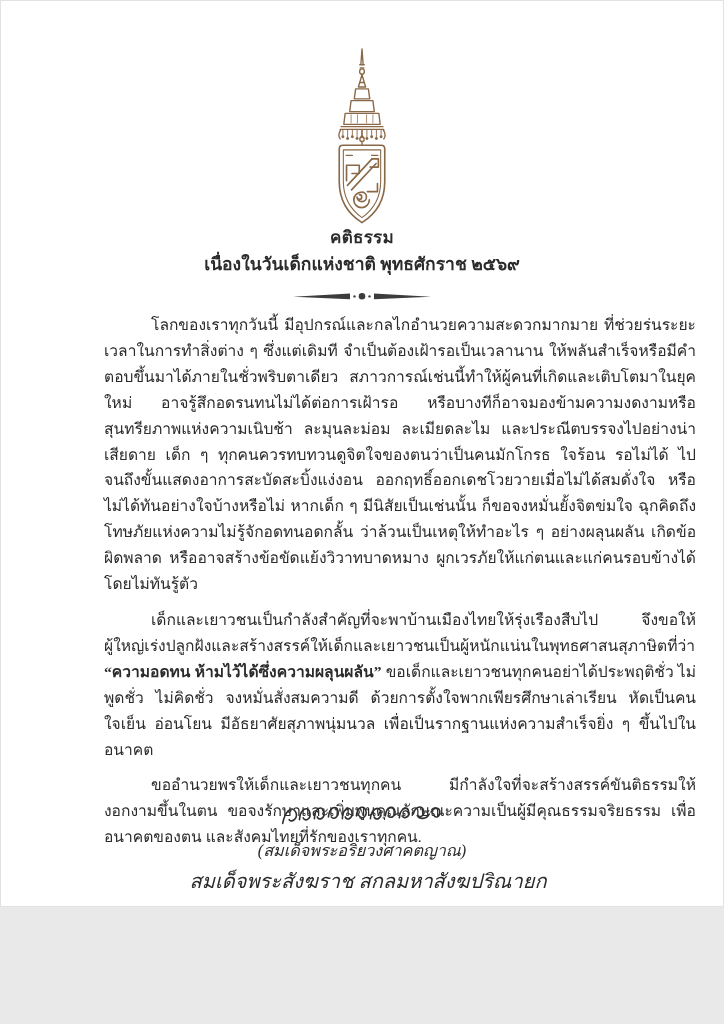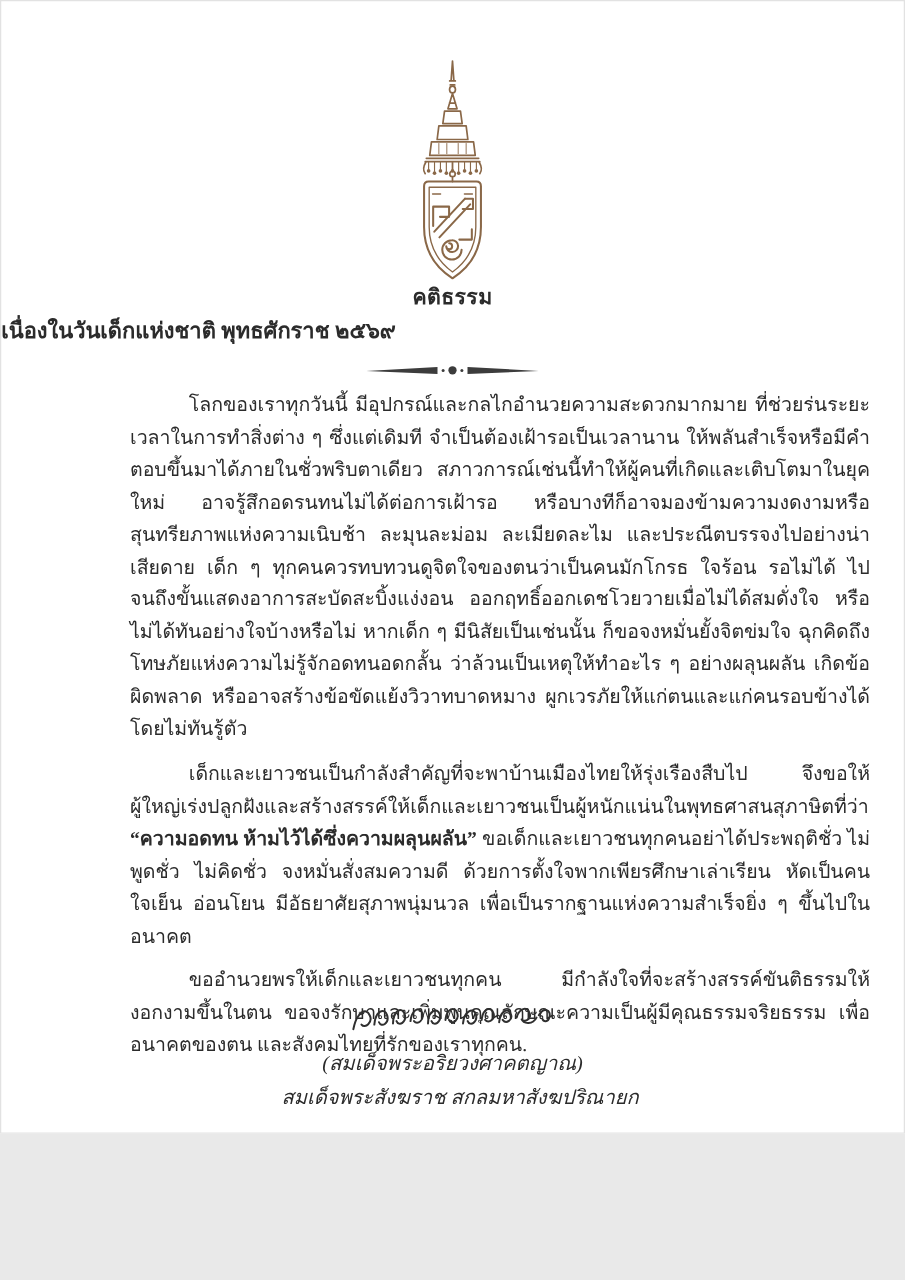--- a/index.html
+++ b/index.html
@@ -5,31 +5,31 @@
   html,body{margin:0;padding:0;background:#e9e9e9;}
   .page{
     position:relative;width:724px;height:907px;margin:0 auto;
     background:#ffffff;border:1px solid #e2e2e2;box-sizing:border-box;
     font-family:"Liberation Serif","DejaVu Serif",serif;
     color:var(--ink,#2b2b2b);overflow:hidden;
   }
   .emblem{position:absolute;top:46px;left:0;right:0;display:flex;justify-content:center;}
   .doc-title{position:absolute;top:222px;left:0;right:0;margin:0;text-align:center;
     font-size:17px;font-weight:bold;letter-spacing:.3px;}
-  .doc-subtitle{position:absolute;top:249px;left:0;right:0;margin:0;
+  .doc-subtitle{position:absolute;top:249px;left:0;right:0;margin:0;text-align:center;
     font-size:17.5px;font-weight:bold;}
   .divider{position:absolute;top:287px;left:0;right:0;display:flex;justify-content:center;}
   .body-text{position:absolute;top:311px;left:67px;width:592px;
     font-size:15.6px;line-height:25.9px;text-align:justify;margin-left:36px;}
   .body-text p{margin:0 0 10px 0;text-indent:47px;}
   .body-text b{font-weight:bold;}
   .sig-block{position:absolute;top:794px;left:0;right:0;text-align:center;font-style:italic;}
   .sig-script{display:block;margin:0 auto 2px auto;}
   .sig-name{font-size:16.2px;margin:0;}
-  .sig-title{font-size:16px;margin:2px 0 0 12px;}
+  .sig-title{font-size:20px;margin:2px 0 0 12px;}
   .temple{position:absolute;top:911px;left:67px;font-size:16.2px;margin-left:25px;}
 </style>
 </head>
 <body>
 
 <div class="page">
 
   <div class="emblem">
     <svg width="84" height="182" viewBox="0 0 90 200" aria-hidden="true">
       <g fill="none" stroke="var(--emblem,#8a6848)" stroke-width="1.5" stroke-linecap="round" stroke-linejoin="round">

